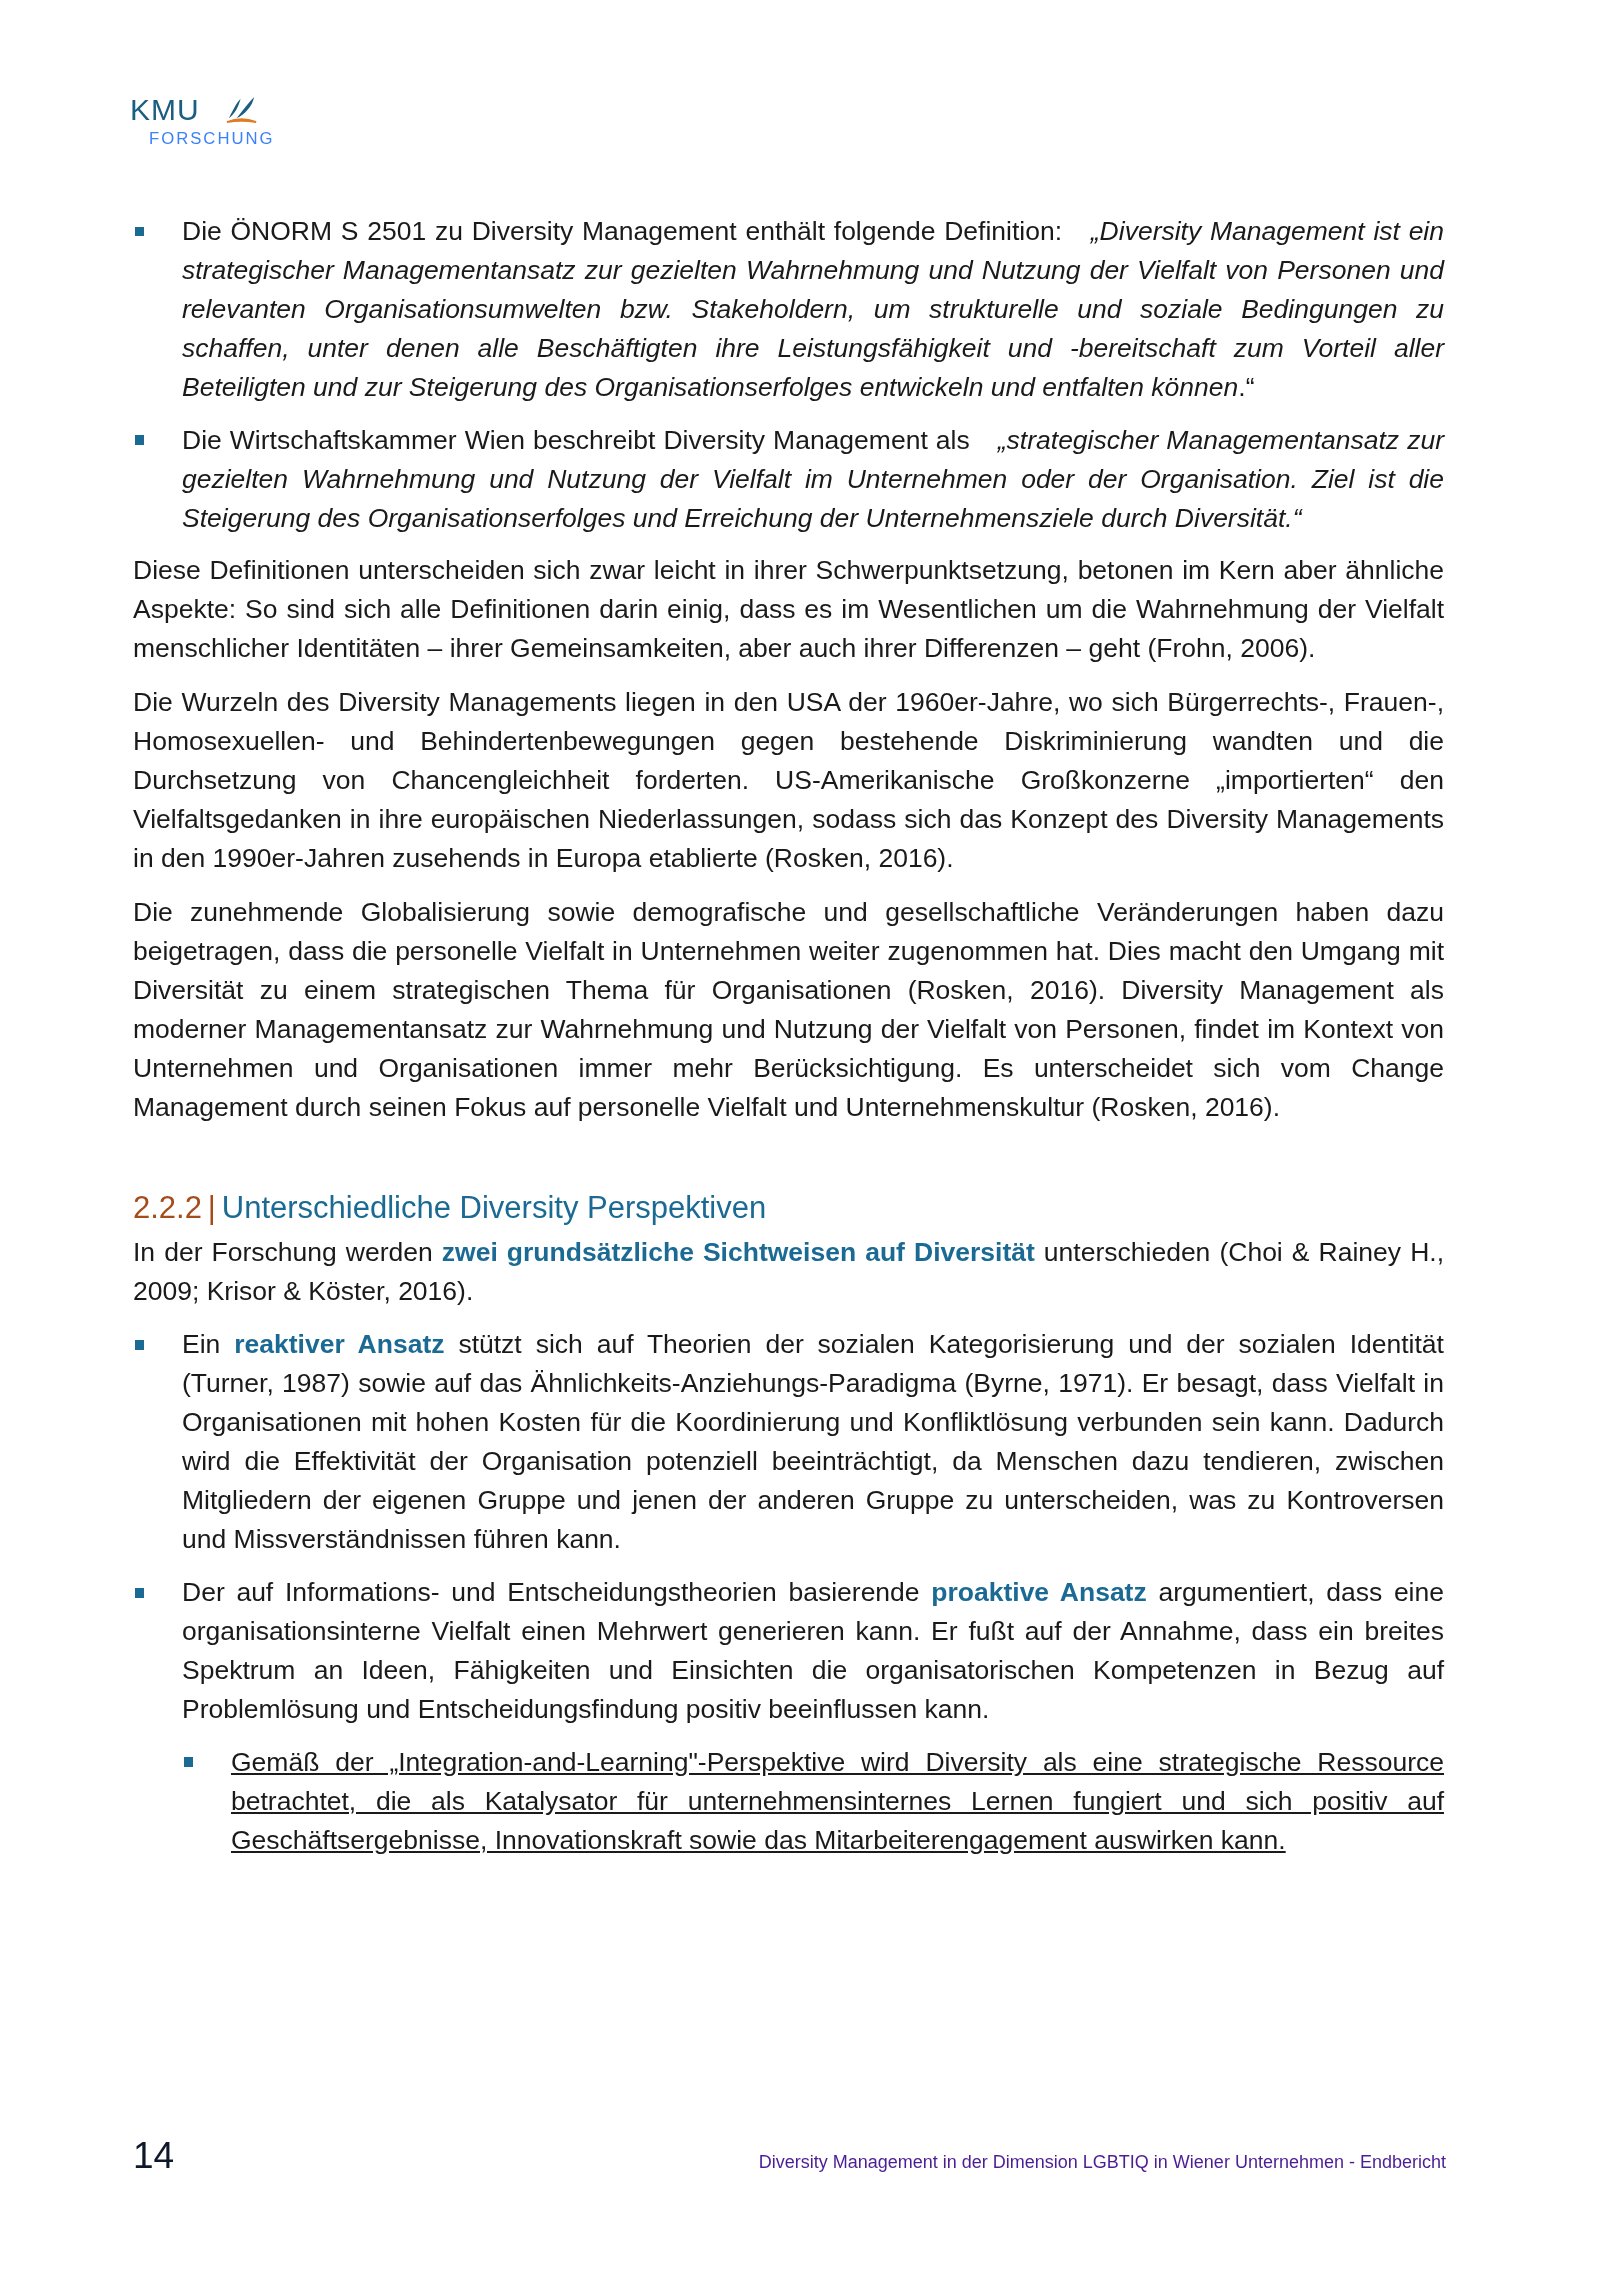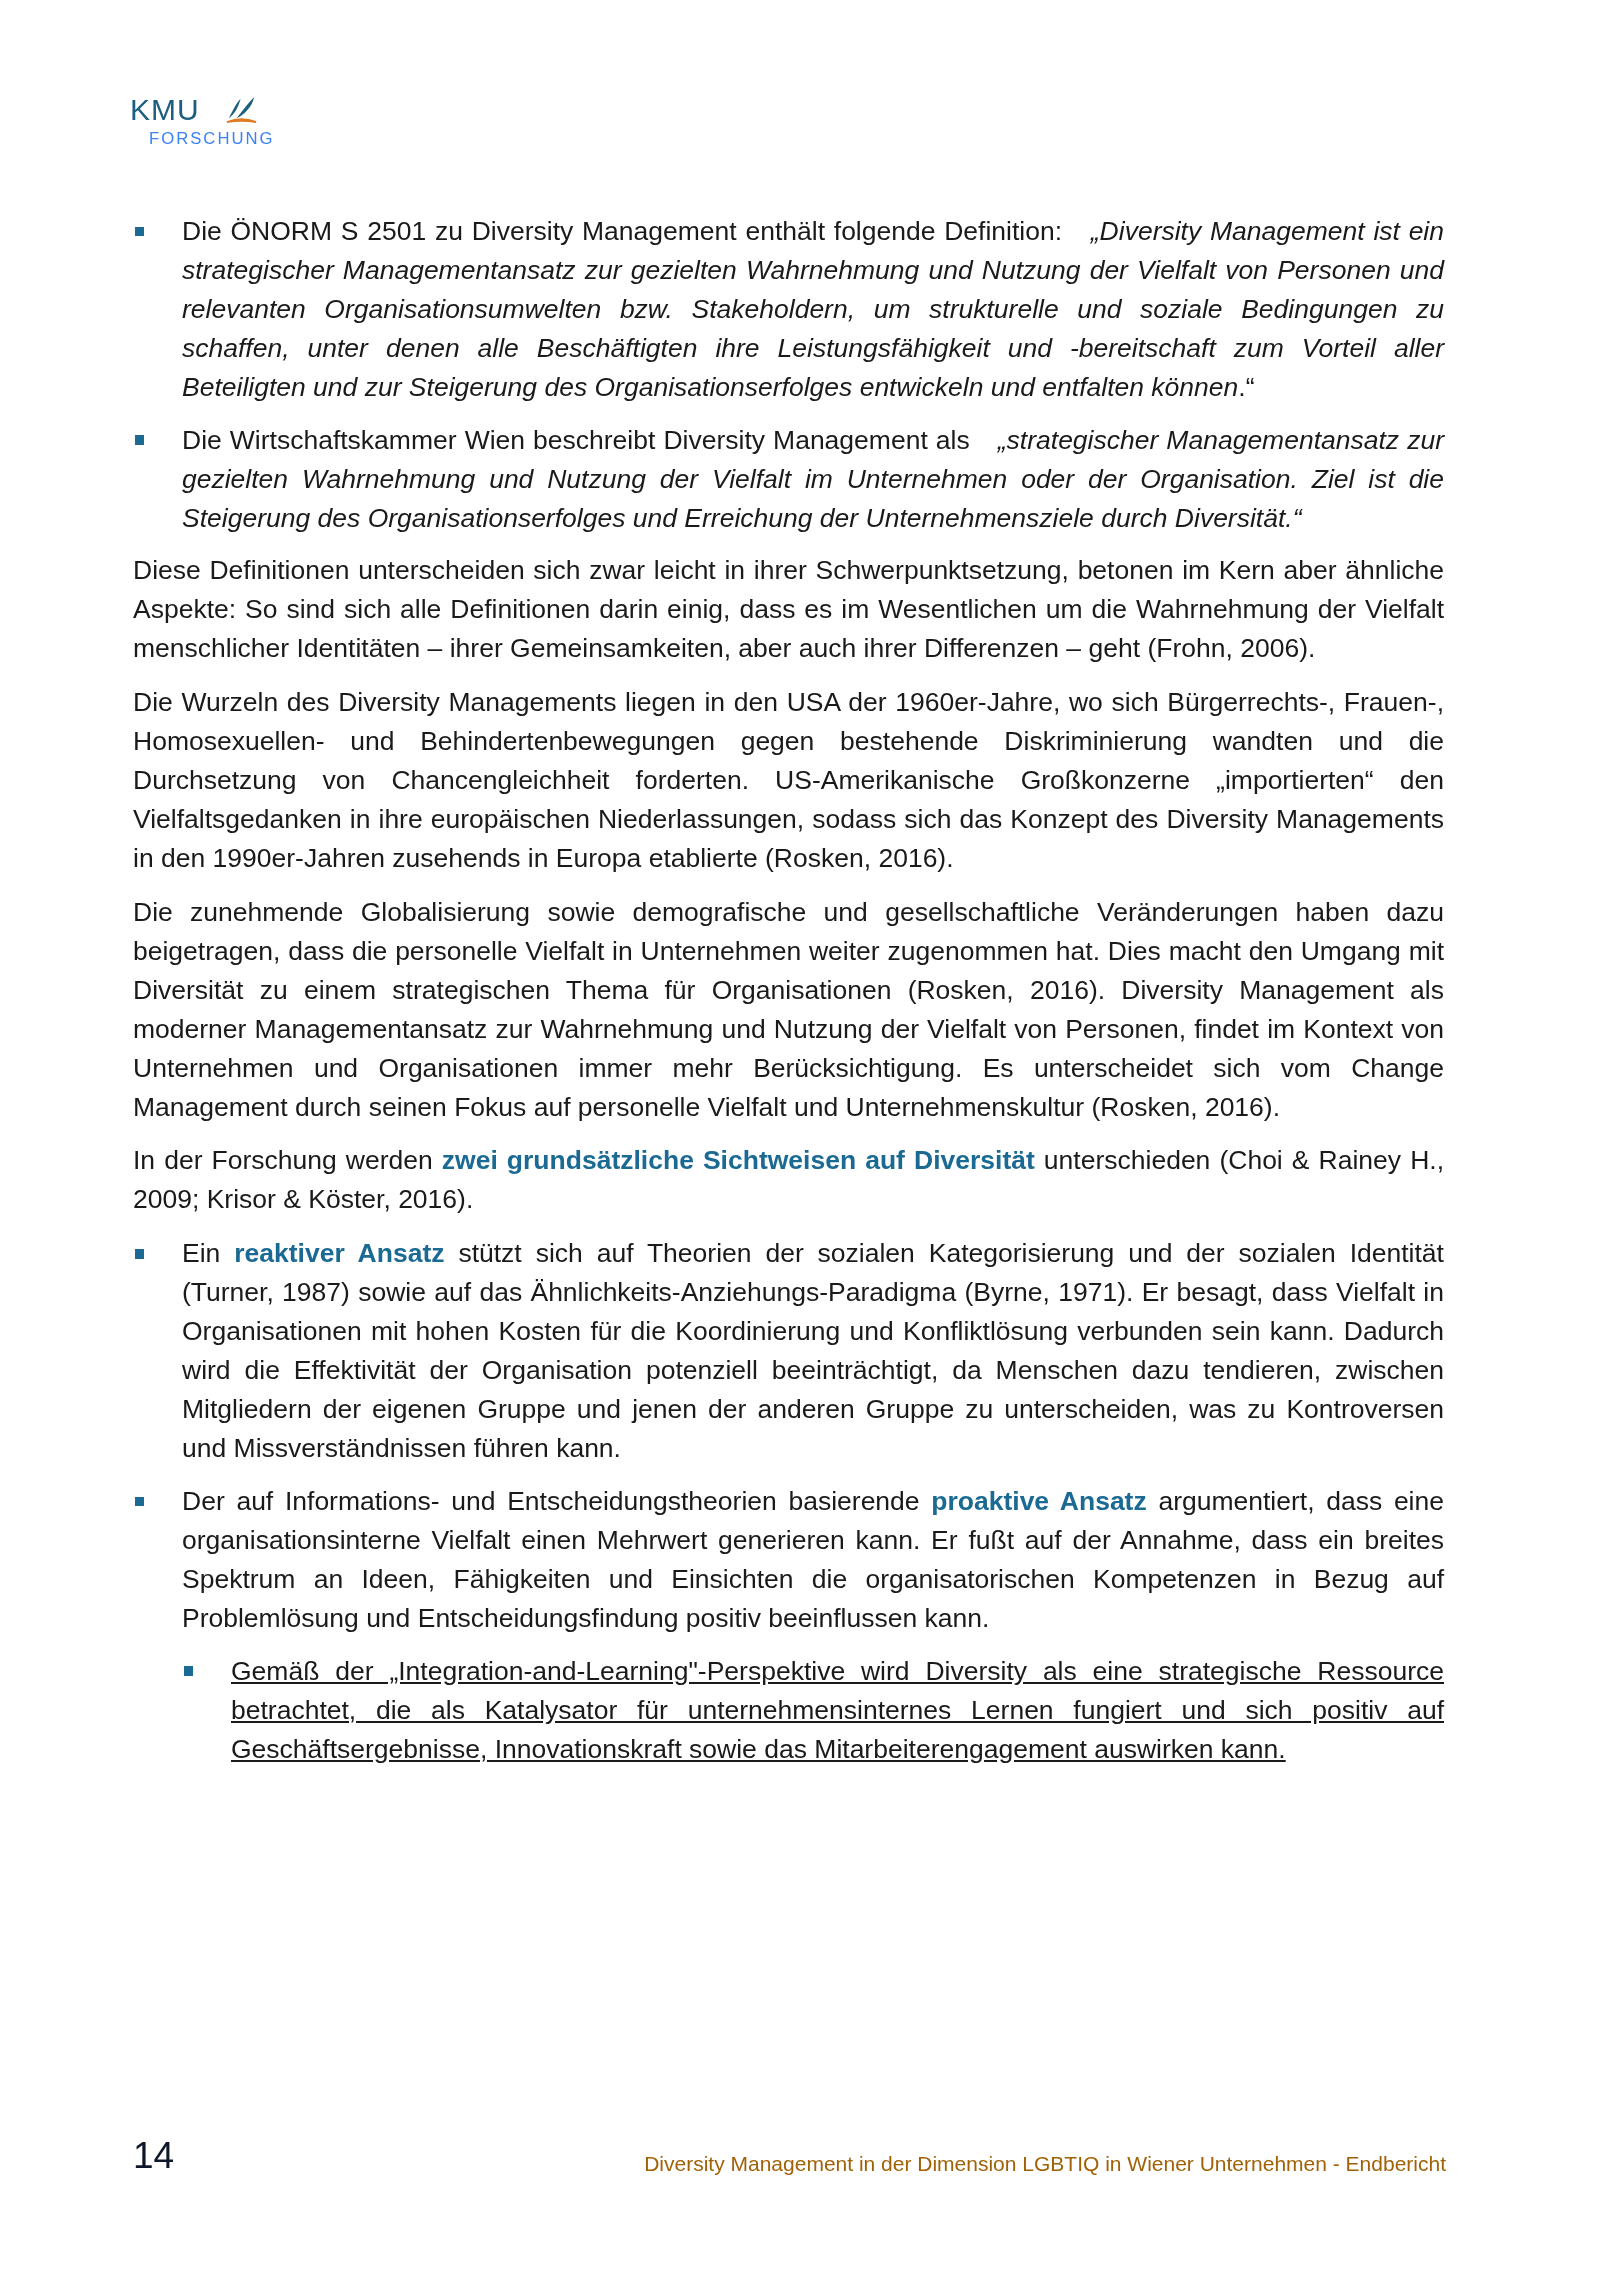--- a/index.html
+++ b/index.html
@@ -35,21 +35,21 @@
   .section-heading {
     margin-top: 61px; margin-bottom: 5.9px; font-size: 31px; line-height: 39px; color: #1b6a94;
   }
   .section-num { color: #a54c1a; }
   .section-sep { color: #a54c1a; margin: 0 5.9px; }
 
   .footer-page {
     position: absolute; left: 133px; top: 2135px; font-size: 37px; color: #0f172a;
   }
   .footer-title {
-    position: absolute; right: 174px; top: 2152px; font-size: 21px; color: #a16207;
+    position: absolute; right: 174px; top: 2152px; font-size: 18px; color: #4c1d95;
   }
 </style>
 </head>
 <body>
 
 <div class="logo">
   <div class="logo-kmu">KMU</div>
   <svg class="logo-swoosh" viewBox="0 0 40 34">
     <path d="M6 26 C10 18, 14 10, 18 6 C16 14, 12 22, 6 26 Z" fill="#1b5e80"></path>
     <path d="M14 26 C20 18, 26 10, 32 4 C30 14, 22 22, 14 26 Z" fill="#1b5e80"></path>
@@ -67,20 +67,23 @@
 
   <div class="bullet-item">
     <span class="bullet-mark"></span>
     <span>Die Wirtschaftskammer Wien beschreibt Diversity Management als </span><span class="italic">„strategischer Managementansatz zur gezielten Wahrnehmung und Nutzung der Vielfalt im Unternehmen oder der Organisation. Ziel ist die Steigerung des Organisationserfolges und Erreichung der Unternehmensziele durch Diversität.“</span>
   </div>
 
   <p class="para">Diese Definitionen unterscheiden sich zwar leicht in ihrer Schwerpunktsetzung, betonen im Kern aber ähnliche Aspekte: So sind sich alle Definitionen darin einig, dass es im Wesentlichen um die Wahrnehmung der Vielfalt menschlicher Identitäten – ihrer Gemeinsamkeiten, aber auch ihrer Differenzen – geht (Frohn, 2006).</p>
   <p class="para">Die Wurzeln des Diversity Managements liegen in den USA der 1960er-Jahre, wo sich Bürgerrechts-, Frauen-, Homosexuellen- und Behindertenbewegungen gegen bestehende Diskriminierung wandten und die Durchsetzung von Chancengleichheit forderten. US-Amerikanische Großkonzerne „importierten“ den Vielfaltsgedanken in ihre europäischen Niederlassungen, sodass sich das Konzept des Diversity Managements in den 1990er-Jahren zusehends in Europa etablierte (Rosken, 2016).</p>
   <p class="para">Die zunehmende Globalisierung sowie demografische und gesellschaftliche Veränderungen haben dazu beigetragen, dass die personelle Vielfalt in Unternehmen weiter zugenommen hat. Dies macht den Umgang mit Diversität zu einem strategischen Thema für Organisationen (Rosken, 2016). Diversity Management als moderner Managementansatz zur Wahrnehmung und Nutzung der Vielfalt von Personen, findet im Kontext von Unternehmen und Organisationen immer mehr Berücksichtigung. Es unterscheidet sich vom Change Management durch seinen Fokus auf personelle Vielfalt und Unternehmenskultur (Rosken, 2016).</p>
 
+  <div class="section-heading">
+    <span class="section-num">2.2.2</span><span class="section-sep">|</span><span>Unterschiedliche Diversity Perspektiven</span>
+  </div>
 
   <p class="para">
     <span>In der Forschung werden </span><span class="hl">zwei grundsätzliche Sichtweisen auf Diversität</span><span> unterschieden (Choi &amp; Rainey H., 2009; Krisor &amp; Köster, 2016).</span>
   </p>
 
   <div class="bullet-item">
     <span class="bullet-mark"></span>
     <span>Ein </span><span class="hl">reaktiver Ansatz</span><span> stützt sich auf Theorien der sozialen Kategorisierung und der sozialen Identität (Turner, 1987) sowie auf das Ähnlichkeits-Anziehungs-Paradigma (Byrne, 1971). Er besagt, dass Vielfalt in Organisationen mit hohen Kosten für die Koordinierung und Konfliktlösung verbunden sein kann. Dadurch wird die Effektivität der Organisation potenziell beeinträchtigt, da Menschen dazu tendieren, zwischen Mitgliedern der eigenen Gruppe und jenen der anderen Gruppe zu unterscheiden, was zu Kontroversen und Missverständnissen führen kann.</span>
   </div>
 

